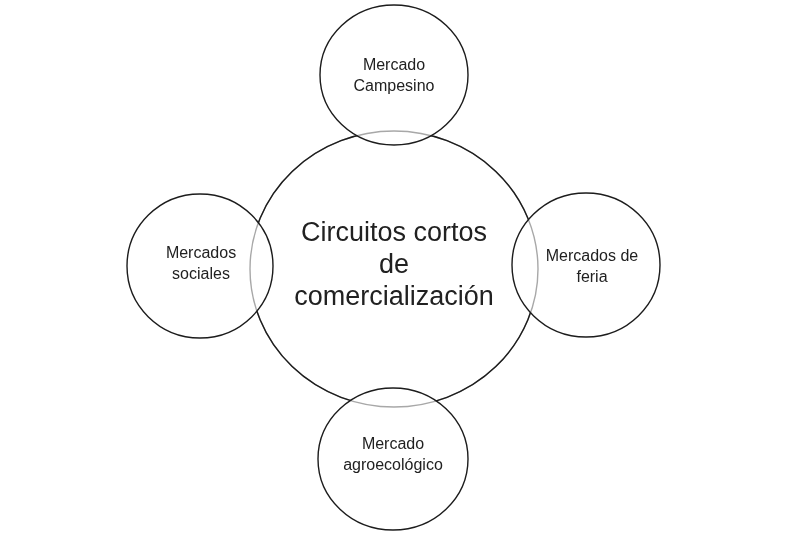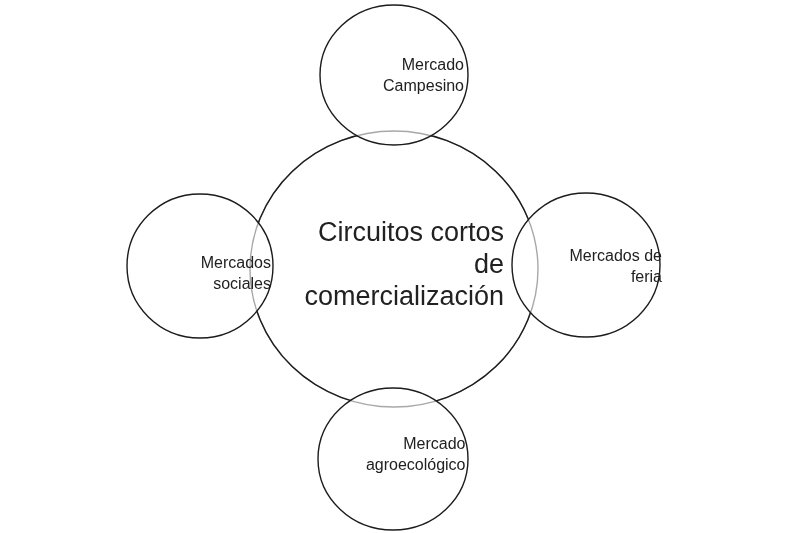--- a/index.html
+++ b/index.html
@@ -18,21 +18,21 @@
   .stage svg {
     position: absolute;
     left: 0;
     top: 0;
     width: 785px;
     height: 533px;
   }
   .label {
     position: absolute;
     transform: translate(-50%, -50%);
-    text-align: right;
+    text-align: center;
     white-space: pre-line;
     color: #212121;
   }
   .label-center {
     font-size: 27px;
     line-height: 32px;
   }
   .label-node {
     font-size: 16px;
     line-height: 21px;
@@ -70,16 +70,16 @@
 
   <div class="label label-node" style="left:394px; top:75px; width:140px;">Mercado
 Campesino</div>
 
   <div class="label label-node" style="left:592px; top:266px; width:140px;">Mercados de
 feria</div>
 
   <div class="label label-node" style="left:393px; top:454px; width:145px;">Mercado
 agroecológico</div>
 
-  <div class="label label-node" style="left:201px; top:273px; width:140px;">Mercados
+  <div class="label label-node" style="left:201px; top:263px; width:140px;">Mercados
 sociales</div>
 
 </div>
 
 </body></html>

